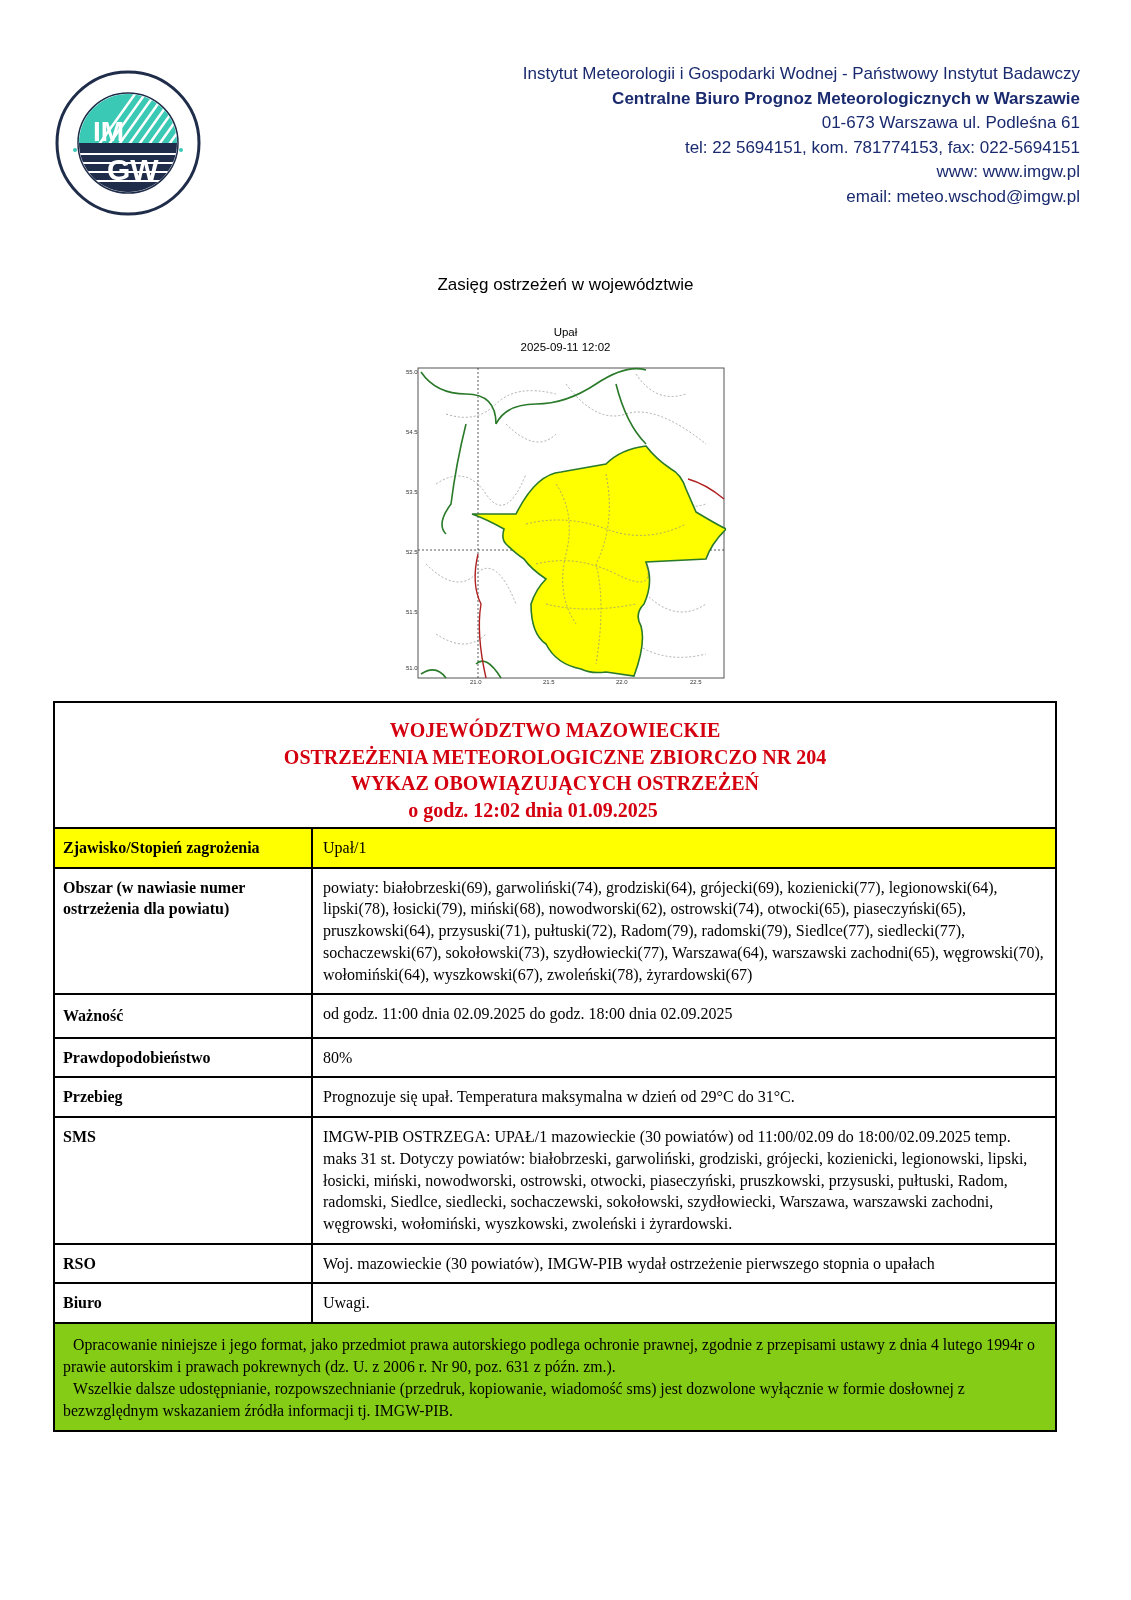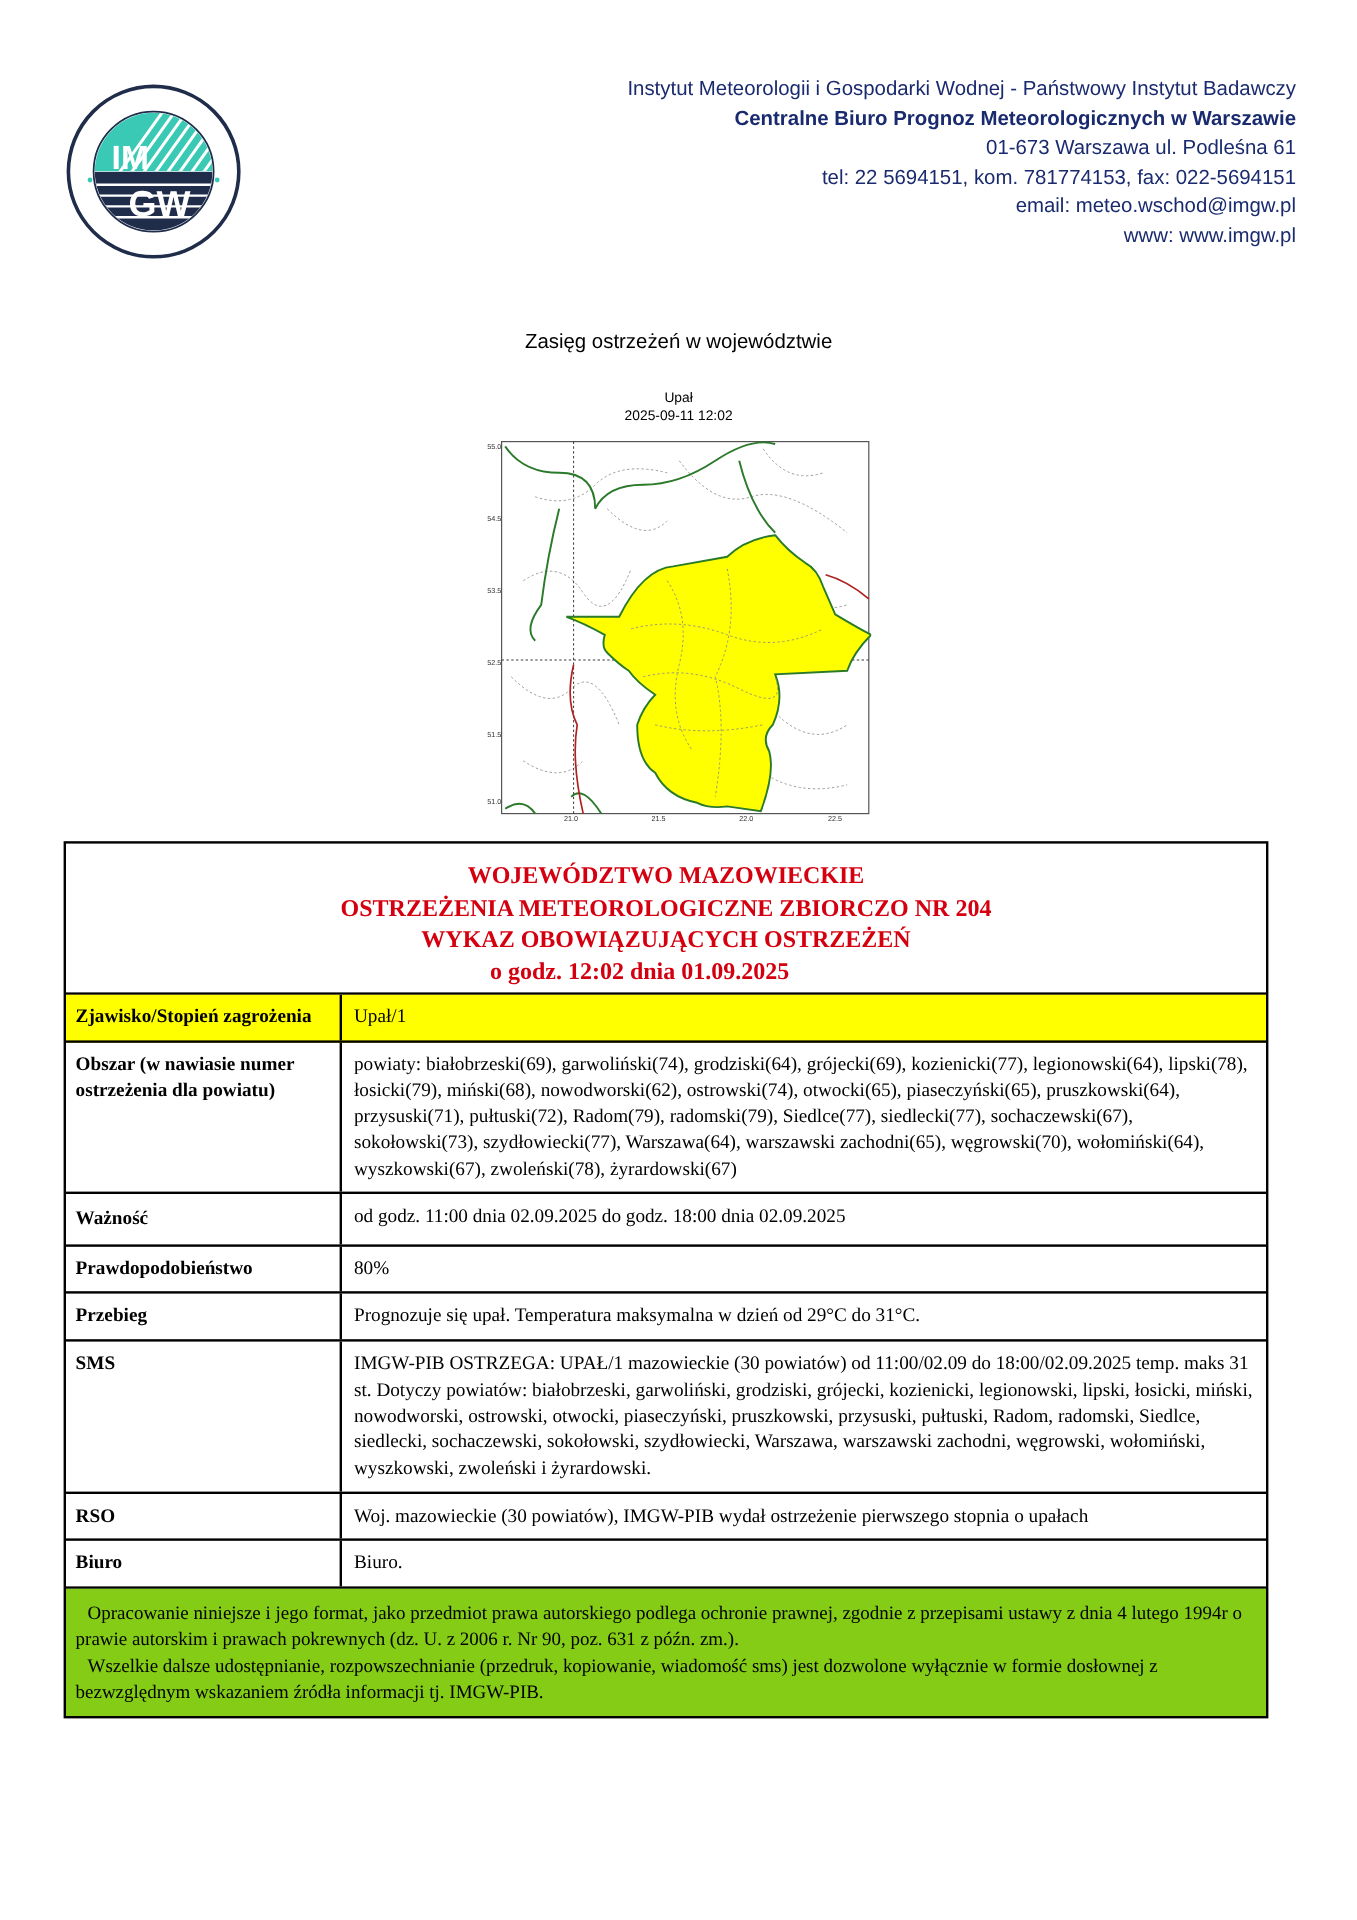--- a/index.html
+++ b/index.html
@@ -15,21 +15,21 @@
   .maptitle { position:absolute; left:0; width:1131px; top:275px; text-align:center; font-size:17px; color:#000; }
   .mapsub { position:absolute; left:0; width:1131px; top:325px; text-align:center; font-size:11.5px; line-height:15px; color:#000; }
   .map { position:absolute; left:406px; top:364px; width:320px; height:322px; }
 
   
   .tbl { position:absolute; left:53px; top:701px; width:1004px; border:2px solid #000; box-sizing:border-box; }
   .tbl-title { text-align:center; color:#d4000f; font-weight:bold; font-size:20px; line-height:26.5px; padding:14px 0 4px 0; border-bottom:2px solid #000; }
   .tbl-title .dt { position:relative; left:-22px; }
   .row { display:flex; border-bottom:2px solid #000; }
   .row:last-of-type { border-bottom:2px solid #000; }
-  .lbl { width:230px; box-sizing:border-box; border-right:2px solid #000; padding:8px 8px; font-weight:bold; font-size:16px; line-height:21.5px; }
+  .lbl { width:258px; box-sizing:border-box; border-right:2px solid #000; padding:8px 8px; font-weight:bold; font-size:16px; line-height:21.5px; }
   .val { flex:1; padding:8px 10px; font-size:16px; line-height:21.7px; }
   .row.yellow { background:#ffff00; }
   .foot { background:#84cc16; padding:10px 10px 8px 8px; font-size:15.8px; line-height:22px; }
   .foot p { margin:0; text-indent:10px; }
 </style>
 </head>
 <body>
 
 <div class="logo">
   <svg width="146" height="146" viewBox="0 0 146 146">
@@ -70,22 +70,22 @@
     <circle cx="20" cy="80" r="2" fill="#39c9b4"></circle>
       <circle cx="126" cy="80" r="2" fill="#39c9b4"></circle>
   </svg>
 </div>
 
 <div class="hdr sans">
   <div>Instytut Meteorologii i Gospodarki Wodnej - Państwowy Instytut Badawczy</div>
   <div class="bold">Centralne Biuro Prognoz Meteorologicznych w Warszawie</div>
   <div>01-673 Warszawa ul. Podleśna   61</div>
   <div>tel: 22 5694151, kom. 781774153, fax: 022-5694151</div>
+  <div>www: www.imgw.pl</div>
   <div>email: meteo.wschod@imgw.pl</div>
-  <div>www: www.imgw.pl</div>
 </div>
 
 <div class="maptitle sans">Zasięg ostrzeżeń w województwie</div>
 <div class="mapsub sans">
   <div>Upał</div>
   <div>2025-09-11 12:02</div>
 </div>
 
 <div class="map">
   <svg width="320" height="322" viewBox="0 0 320 322">
@@ -177,20 +177,20 @@
   <div class="row">
     <div class="lbl">SMS</div>
     <div class="val">IMGW-PIB OSTRZEGA: UPAŁ/1 mazowieckie (30 powiatów) od 11:00/02.09 do 18:00/02.09.2025 temp. maks 31 st. Dotyczy powiatów: białobrzeski, garwoliński, grodziski, grójecki, kozienicki, legionowski, lipski, łosicki, miński, nowodworski, ostrowski, otwocki, piaseczyński, pruszkowski, przysuski, pułtuski, Radom, radomski, Siedlce, siedlecki, sochaczewski, sokołowski, szydłowiecki, Warszawa, warszawski zachodni, węgrowski, wołomiński, wyszkowski, zwoleński i żyrardowski.</div>
   </div>
   <div class="row">
     <div class="lbl">RSO</div>
     <div class="val">Woj. mazowieckie (30 powiatów), IMGW-PIB wydał ostrzeżenie pierwszego stopnia o upałach</div>
   </div>
   <div class="row">
     <div class="lbl">Biuro</div>
-    <div class="val">Biuro.</div>
+    <div class="val">Uwagi.</div>
   </div>
 
   <div class="foot">
     <p>Opracowanie niniejsze i jego format, jako przedmiot prawa autorskiego podlega ochronie prawnej, zgodnie z przepisami ustawy z dnia 4 lutego 1994r o prawie autorskim i prawach pokrewnych (dz. U. z 2006 r. Nr 90, poz. 631 z późn.  zm.).</p>
     <p>Wszelkie dalsze udostępnianie, rozpowszechnianie (przedruk, kopiowanie, wiadomość   sms) jest dozwolone wyłącznie w formie dosłownej z bezwzględnym wskazaniem źródła  informacji tj. IMGW-PIB.</p>
   </div>
 </div>
 
 </body></html>

